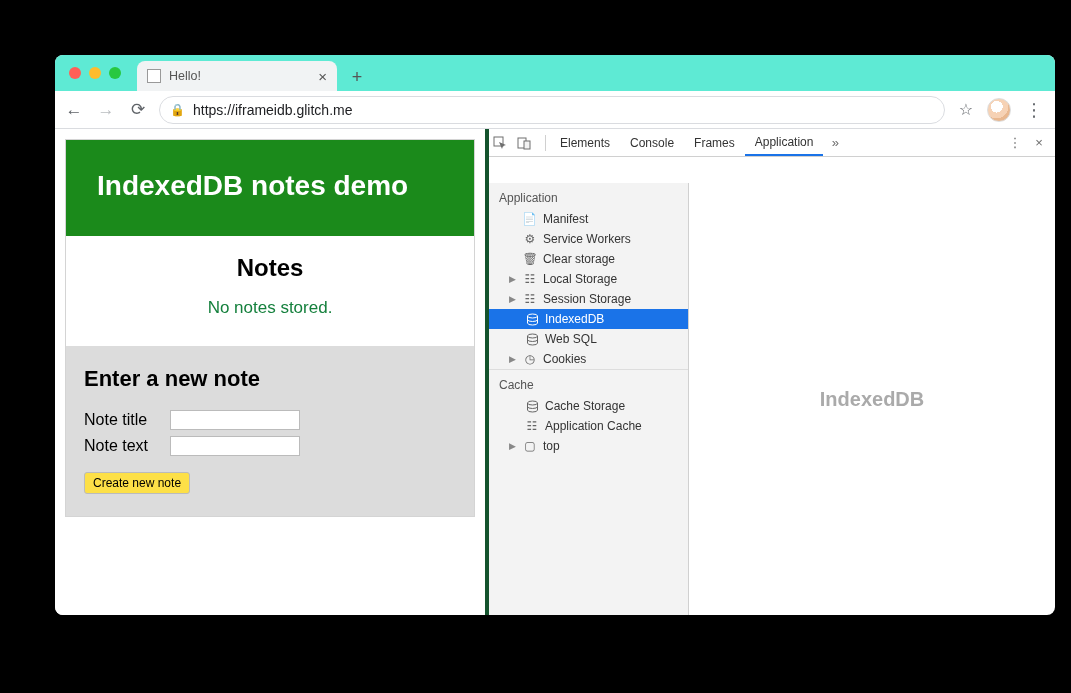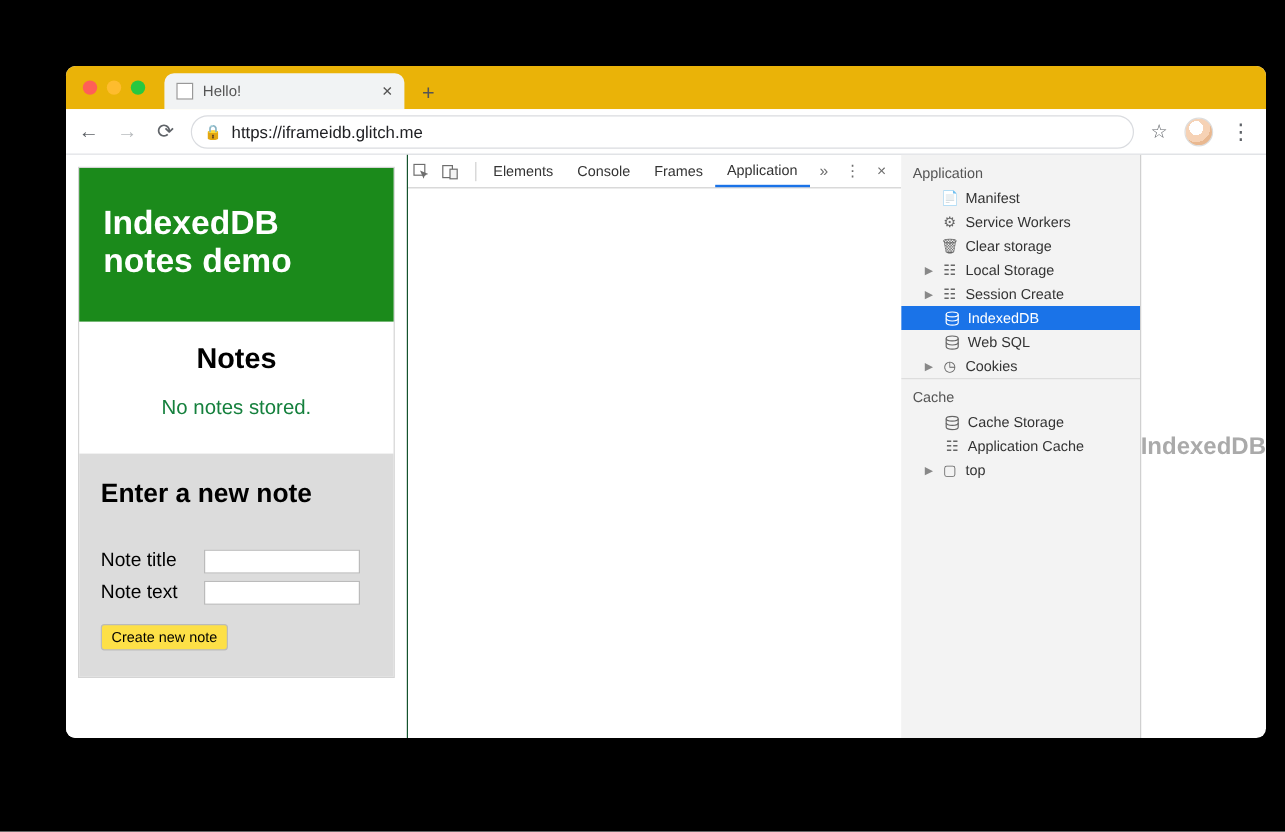--- a/index.html
+++ b/index.html
@@ -20,21 +20,21 @@
     background: #fff;
     border-radius: 8px;
     box-shadow: 0 20px 50px rgba(0,0,0,0.5);
     display: flex;
     flex-direction: column;
     overflow: hidden;
   }
   
   .tabstrip {
     height: 36px;
-    background: #eab308;
+    background: #5eead4;
     display: flex;
     align-items: flex-end;
     padding-left: 8px;
   }
   .traffic {
     display: flex;
     gap: 8px;
     align-items: center;
     height: 100%;
     padding: 0 10px 0 6px;
@@ -94,35 +94,35 @@
     background:#fff;
     overflow:hidden;
   }
   .demo {
     border:1px solid #d4d4d4;
     background:#fff;
   }
   .demo-header {
     background:#1b8a1b;
     color:#fff;
-    padding:30px 20px 34px;
+    padding:30px 31px 34px;
     font-size:28px;
     font-weight:700;
   }
   .demo-body { padding:18px 18px 8px; }
   .demo-body h2 { font-size:24px; font-weight:700; margin-bottom:16px;text-align:center; }
   .demo-body .empty { font-size:17px; color:#15803d; text-align:center; padding-bottom:20px; }
   .demo-form { background:#dcdcdc; padding:20px 18px 22px; }
-  .demo-form h2 { font-size:22px; font-weight:700; margin-bottom:34px; }
+  .demo-form h2 { font-size:22px; font-weight:700; margin-bottom:18px; }
   .frow { display:flex; align-items:center; gap:6px; margin-bottom:6px; font-size:16px; }
   .frow label { width:80px; }
   .frow input { height:20px; width:130px; border:1px solid #bbb; background:#fff; font-size:13px; padding:1px 3px; }
   .create-btn { margin-top:10px; font-size:12px; padding:3px 8px; background:#fde047; border:1px solid #bbb; border-radius:3px; cursor:pointer; }
   
-  .devtools { flex:1; display:flex; flex-direction:row; border-left:1px solid #14532d; }
+  .devtools { flex:1; display:flex; flex-direction:column; border-left:4px solid #14532d;gap:26px; }
   .dt-tabs {
     height:28px;
     border-bottom:1px solid #d0d0d0;
     display:flex;
     align-items:center;
     font-size:12px;
     color:#333;
     padding:0 4px;
     gap:0;
   }
@@ -269,21 +269,21 @@
           </div>
 
           <div class="item">
             <span class="tw">▶</span>
             <span class="ic">☷</span>
             <span>Local Storage</span>
           </div>
           <div class="item">
             <span class="tw">▶</span>
             <span class="ic">☷</span>
-            <span>Session Create</span>
+            <span>Session Storage</span>
           </div>
           <div class="item sel indent">
             <span class="ic">
               <svg width="13" height="13" viewBox="0 0 13 13">
                   <ellipse cx="6.5" cy="3" rx="5" ry="2" fill="none" stroke="#fff"></ellipse>
                   <path d="M1.5 3 V10 A5 2 0 0 0 11.5 10 V3" fill="none" stroke="#fff"></path>
                   <path d="M1.5 6.5 A5 2 0 0 0 11.5 6.5" fill="none" stroke="#fff"></path>
                 </svg>
             </span>
             <span>IndexedDB</span>

